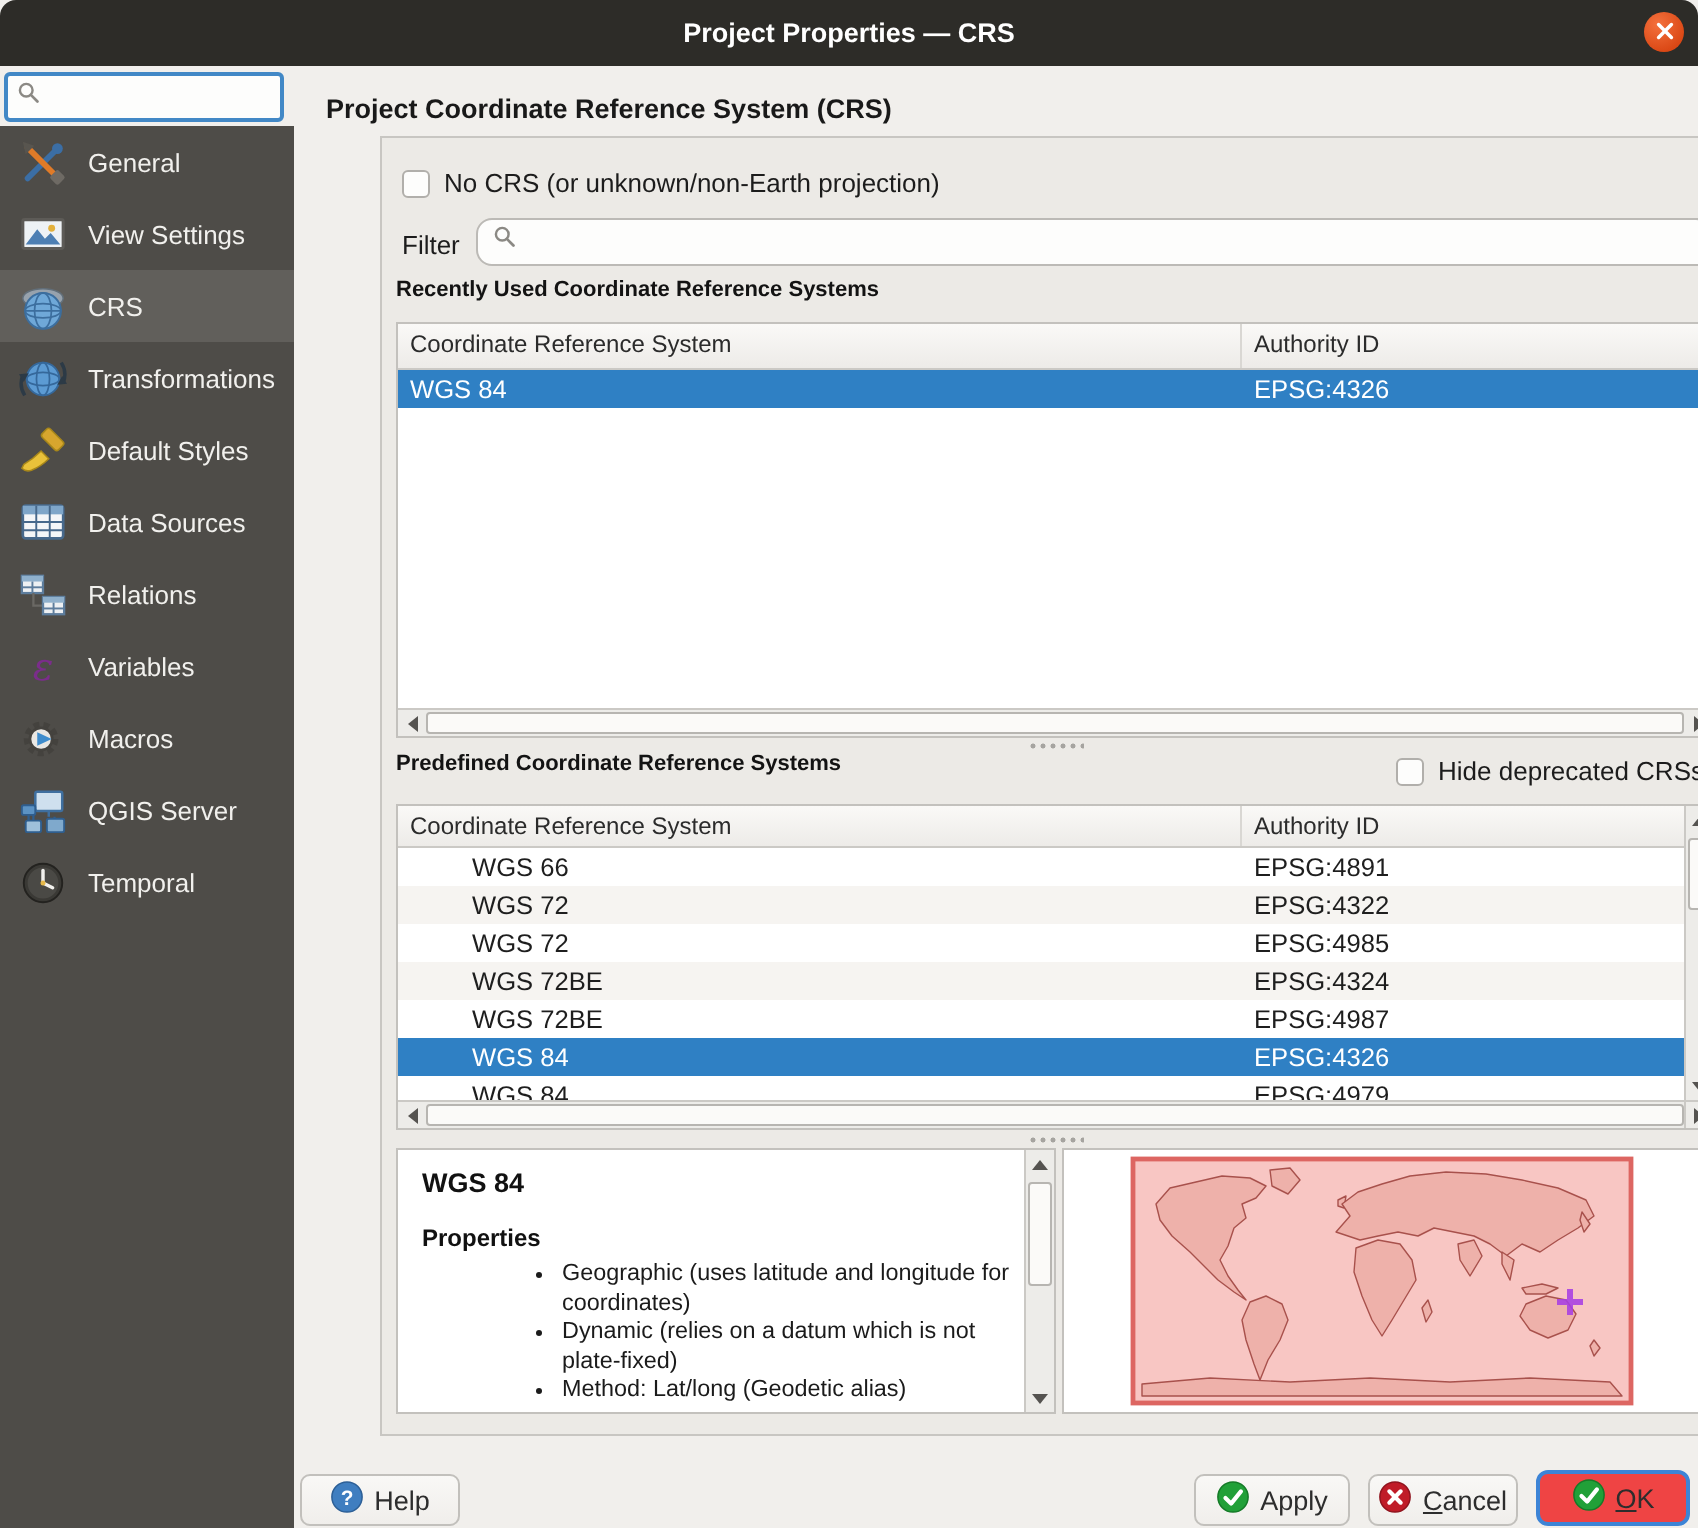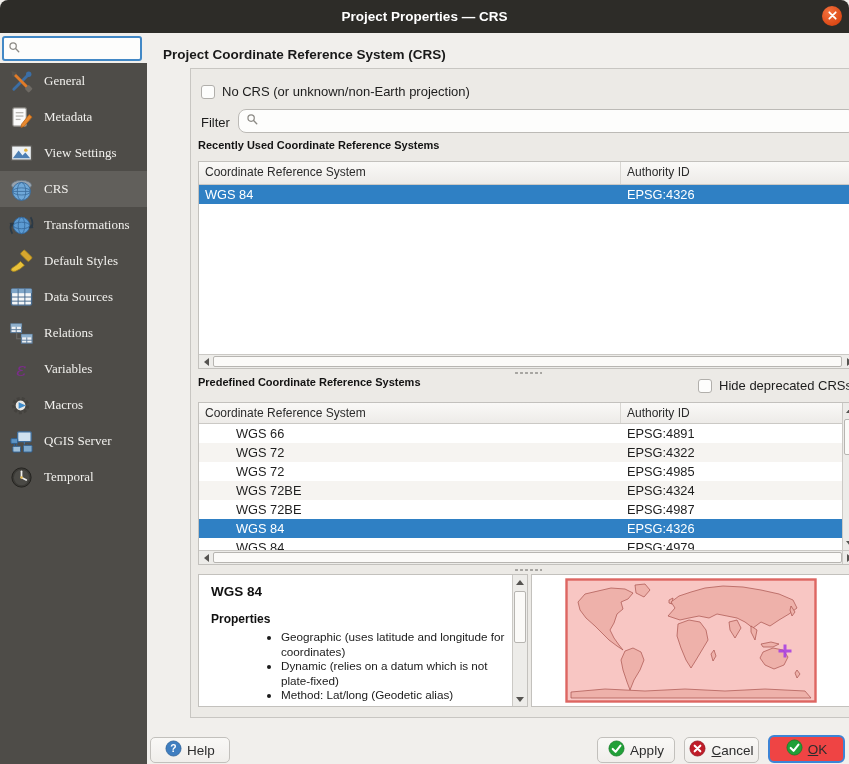--- a/index.html
+++ b/index.html
@@ -21,21 +21,21 @@
     padding-left:4px;box-sizing:border-box;}
   .side-search svg{width:13px;height:13px;flex:0 0 13px;}
   .side-search input{border:none;outline:none;background:transparent;flex:1;min-width:0;
     font-family:"Liberation Sans",sans-serif;font-size:12px;}
   .side-list{position:absolute;left:0;top:30px;width:147px;height:701px;background:#4e4c48;}
   .side-item{height:36px;display:flex;align-items:center;gap:10px;padding-left:9px;
     color:#f1f0ed;font-size:13px;cursor:pointer;}
   .side-item.sel{background:#615f5b;}
   .s-icon{width:25px;height:25px;flex:0 0 25px;}
   .s-icon svg{width:25px;height:25px;display:block;}
-  .s-label{white-space:nowrap;font-family:Liberation Serif, serif;}
+  .s-label{white-space:nowrap;}
   
   .main-title{position:absolute;left:163px;top:47px;font-size:13.5px;font-weight:bold;color:#191919;}
   .panel{position:absolute;left:162px;top:68px;width:676px;height:650px;background:#eceae6;
     border:1px solid #c8c6c2;box-sizing:border-box;margin-left:28px;}
   .cb{width:14px;height:14px;background:#fdfdfc;border:1px solid #b1afab;border-radius:3px;
     box-sizing:border-box;flex:0 0 14px;}
   .cb-row{position:absolute;display:flex;align-items:center;gap:7px;font-size:13px;color:#1c1c1c;}
   #no-crs-row{left:10px;top:15px;}
   #hide-dep-row{right:13px;top:309px;}
   .filter-label{position:absolute;left:10px;top:46px;font-size:13px;color:#1c1c1c;}
@@ -147,32 +147,20 @@
               <line x1="5" y1="5" x2="19" y2="19" stroke="#e07b28" stroke-width="3" stroke-linecap="round"></line>
               <path d="M2.5 2 L8.5 4 L4 8.5 Z" fill="#58554f"></path>
               <rect x="17.5" y="17.5" width="6" height="6" rx="1.2" transform="rotate(45 20.5 20.5)" fill="#6e6a64"></rect>
             </svg>
           </span>
           <span class="s-label">General</span>
         </div>
         <div class="side-item">
           <span class="s-icon">
             <svg viewBox="0 0 26 26">
-              <rect x="4" y="3" width="14" height="19" rx="1.5" fill="#fbfbfa" stroke="#8a8883" stroke-width="1.2"></rect>
-              <line x1="7" y1="8" x2="15" y2="8" stroke="#b5b3ae" stroke-width="1.3"></line>
-              <line x1="7" y1="11.5" x2="15" y2="11.5" stroke="#b5b3ae" stroke-width="1.3"></line>
-              <line x1="7" y1="15" x2="12" y2="15" stroke="#b5b3ae" stroke-width="1.3"></line>
-              <path d="M13 20 L21 10 L24 12.5 L16 22 L12.5 23.5 Z" fill="#e8892f" stroke="#b05f15" stroke-width="0.8"></path>
-            </svg>
-          </span>
-          <span class="s-label">Metadata</span>
-        </div>
-        <div class="side-item">
-          <span class="s-icon">
-            <svg viewBox="0 0 26 26">
               <rect x="2.5" y="5" width="21" height="15" rx="1" fill="#eef2f5" stroke="#5d5b57" stroke-width="1.6"></rect>
               <path d="M4 18 L10 10 L14 15 L17 12 L22 18 Z" fill="#4d7fb3"></path>
               <circle cx="17.5" cy="9.5" r="1.8" fill="#e3b13c"></circle>
             </svg>
           </span>
           <span class="s-label">View Settings</span>
         </div>
         <div class="side-item sel">
           <span class="s-icon">
             <svg viewBox="0 0 26 26">

